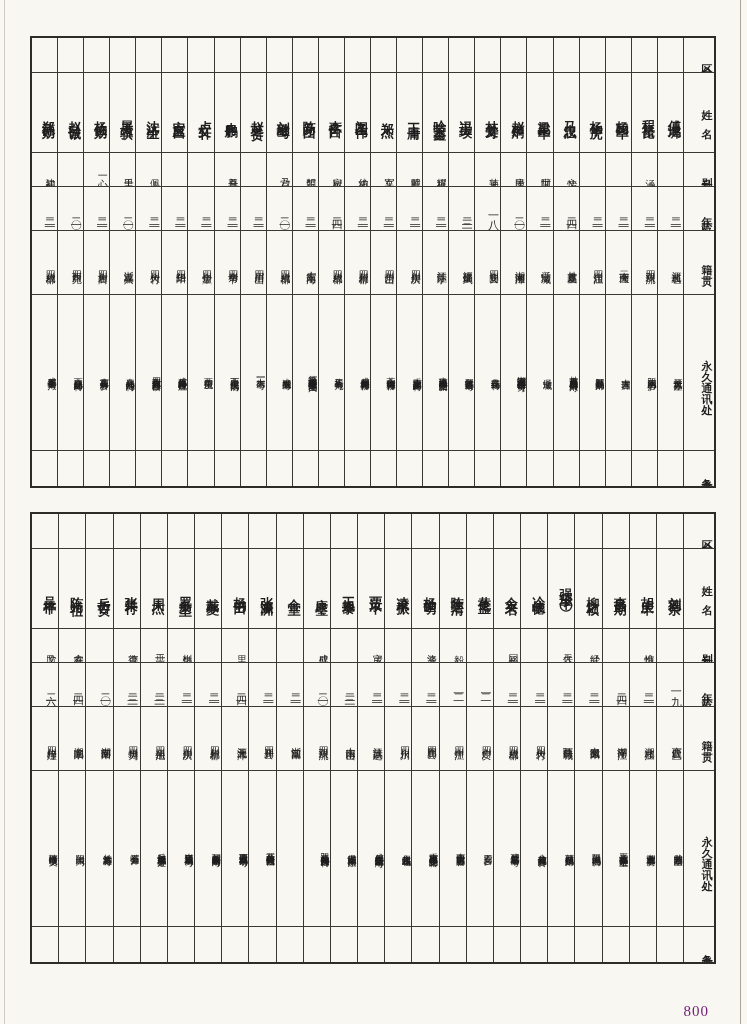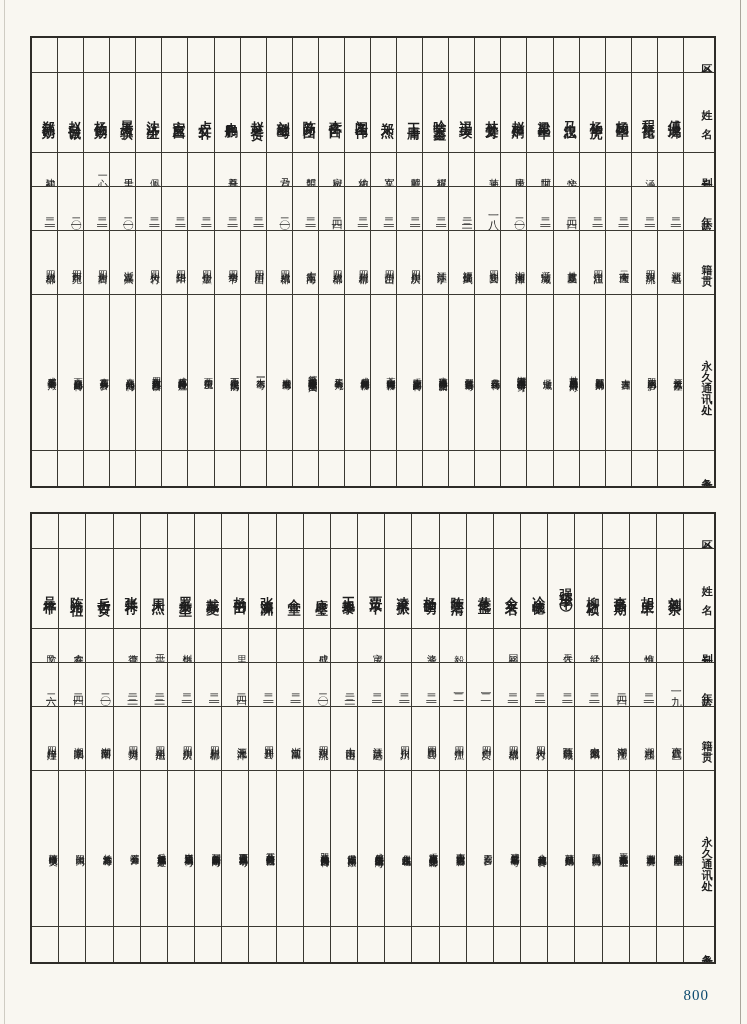--- a/index.html
+++ b/index.html
@@ -50,22 +50,22 @@
   .hlabel { font-size:11px; font-weight:bold; }
   .hl-kubun   { letter-spacing:2px; padding-top:3px; }
   .hl-name    { letter-spacing:18px; padding-top:12px; }
   .hl-alias   { letter-spacing:2px; padding-top:3px; }
   .hl-age     { letter-spacing:5px; padding-top:6px; }
   .hl-origin  { letter-spacing:12px; padding-top:8px; }
   .hl-address { letter-spacing:11px; padding-top:12px; }
   .hl-note    { letter-spacing:2px; padding-top:4px; }
 
   .page-number {
-    position:absolute; right:38px; bottom:20px;
-    font-size:15px; letter-spacing:1px; color:#0c4a6e;
+    position:absolute; right:38px; bottom:4px;
+    font-size:15px; letter-spacing:1px; color:#701a75;
     font-family:"Liberation Serif","DejaVu Serif",serif;
   }
 </style>
 </head>
 <body>
 
 <div class="page">
   <div class="edge-line-left"></div>
   <div class="edge-line-right"></div>
 

